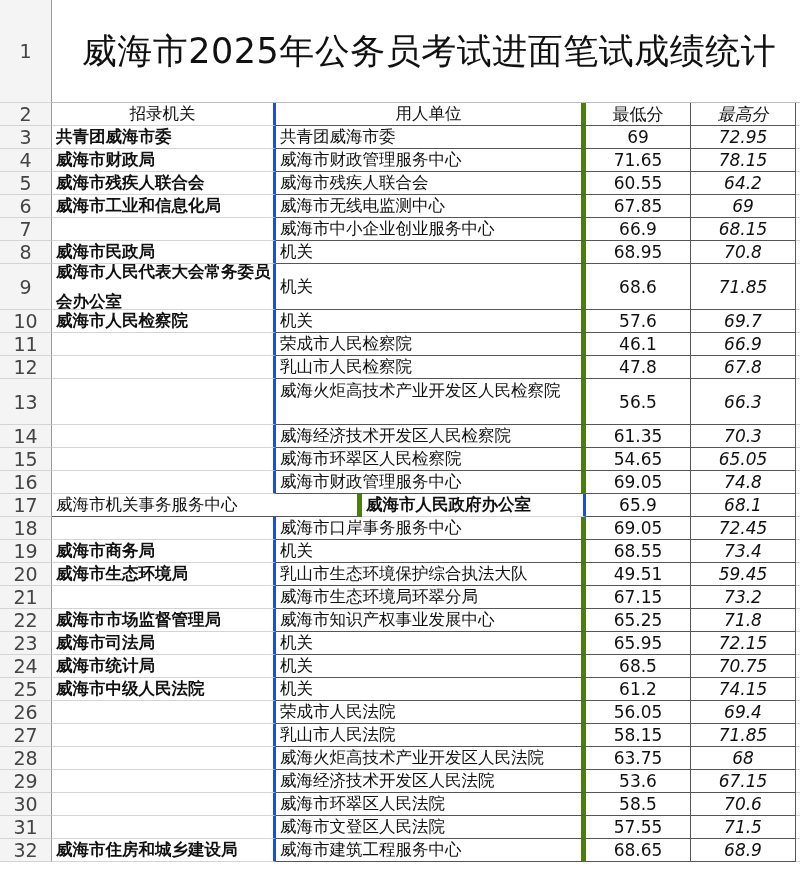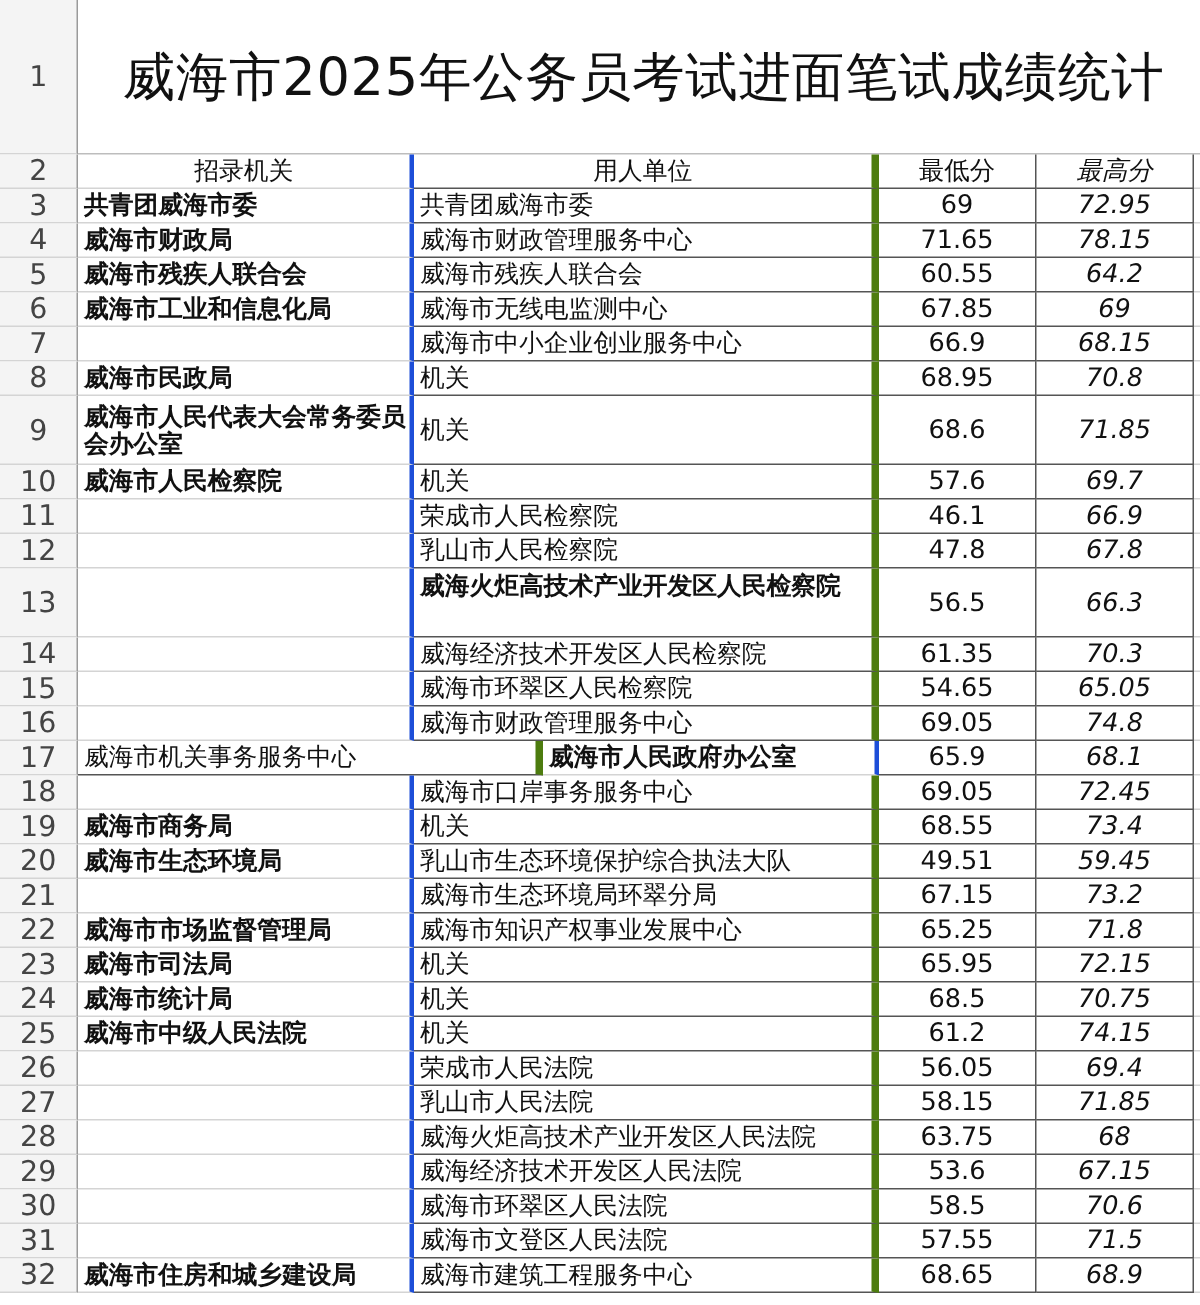--- a/index.html
+++ b/index.html
@@ -6,27 +6,27 @@
   body { width: 800px; height: 870px; overflow: hidden; font-family: "DejaVu Sans", "Liberation Sans", sans-serif; color: #111; }
   .sheet { position: relative; width: 800px; }
   .row { display: flex; position: relative; }
   .rh { width: 52px; flex: 0 0 52px; background: #f4f4f4; color: #444; font-size: 19px; display: flex; align-items: center; justify-content: center; border-right: 1px solid #9a9a9a; border-bottom: 1px solid #d4d4d4; box-sizing: border-box; }
   .c { box-sizing: border-box; display: flex; align-items: center; font-size: 16.5px; line-height: 22px; overflow: hidden; white-space: nowrap; }
   .cb { width: 224px; flex: 0 0 224px; padding-left: 4px; font-weight: bold; border-bottom: 1px solid #d4d4d4; border-right: 3px solid #1d4ed8; }
   .cc { width: 310px; flex: 0 0 310px; padding-left: 4px; border-bottom: 1px solid #555; border-right: 5px solid #4d7c0f; }
   .cd { width: 105px; flex: 0 0 105px; justify-content: center; border-bottom: 1px solid #555; border-right: 1px solid #555; font-size: 17px; text-align: center; }
   .ce { width: 105px; flex: 0 0 105px; justify-content: center; border-bottom: 1px solid #555; border-right: 1px solid #555; font-size: 17px; font-style: italic; }
   .cf { flex: 1 1 auto; border-bottom: 1px solid #d4d4d4; }
-  .wrap { white-space: normal; align-items: flex-start; padding-top: 1px; font-weight: bold; }
+  .wrap { white-space: normal; align-items: flex-start; padding-top: 1px; }
   .hdr .c { font-weight: normal; justify-content: center; padding-left: 0; }
   .title-row { height: 103px; }
   .title-cell { flex: 1 1 auto; display: flex; align-items: center; justify-content: center; font-size: 35px; letter-spacing: 0.5px; border-bottom: 1px solid #bdbdbd; padding-left: 6px; text-align: center; }
   .r { height: 23px; }
   .r.tall { height: 46px; }
-  .r.tall .cb { align-items: center; white-space: normal; line-height: 18px; }
+  .r.tall .cb { align-items: center; white-space: normal; line-height: 30px; }
 </style>
 </head>
 <body>
 
 <div class="sheet">
   <div class="row title-row">
     <div class="rh">1</div>
     <div class="title-cell">威海市2025年公务员考试进面笔试成绩统计</div>
   </div>
   <div class="row r hdr">

